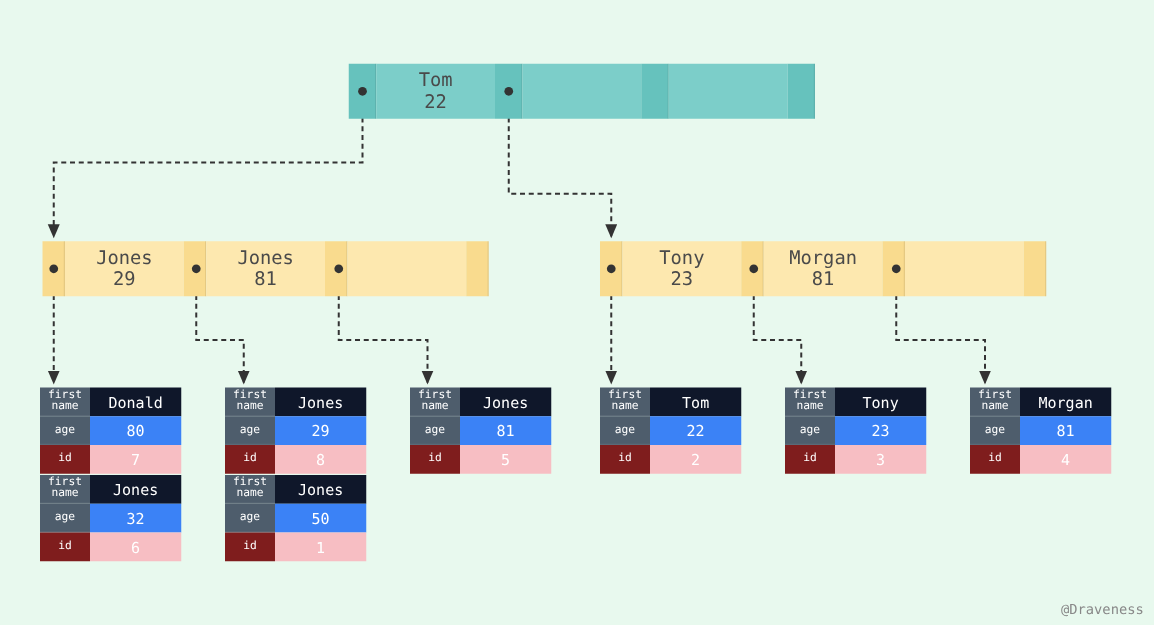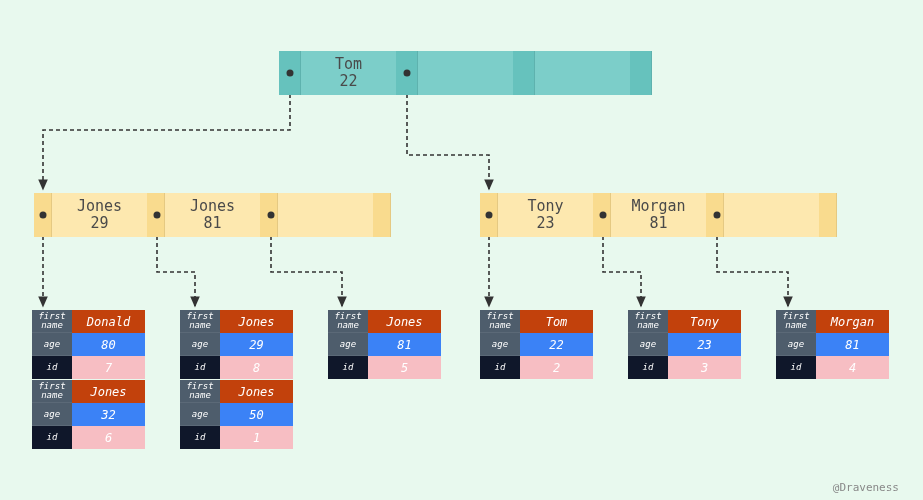--- a/index.html
+++ b/index.html
@@ -27,39 +27,39 @@
   .node.yellow .ptr { background:#f9db8e; width:18px; }
   .node.yellow .key { background:#fde8af; width:95px; }
   .dot {
     position:absolute; width:7px; height:7px; background:#333; border-radius:50%;
     transform:translate(-50%,-50%);
   }
   .rec {
     position: absolute; width: 113px;
     font-size: 12px; color:#fff;
   }
-  .rec .row { display:flex; height:23px;font-style:italic; }
+  .rec .row { display:flex; height:23px; }
   .rec .lbl {
     width:40px; background:#4e5d6c; display:flex;
     align-items:center; justify-content:center;
     font-size:9px; line-height:1; text-align:center;
   }
   .rec .lbl.tiny { flex-direction:column; }
   .rec .val {
     flex:1; display:flex; align-items:center; justify-content:center;
     font-size:12px;
   }
-  .rec .r-name .val { background:#c2410c; }
+  .rec .r-name .val { background:#0f172a; }
   .rec .r-age  .val { background:#3b82f6; }
   .rec .r-id        { color:#fff; }
-  .rec .r-id .lbl   { background:#0f172a; }
+  .rec .r-id .lbl   { background:#7f1d1d; }
   .rec .r-id .val   { background:#f7bec3; }
   .r-name .lbl, .r-age .lbl { border-bottom:1px solid rgba(255,255,255,.08);}
   .credit {
-    position:absolute; right:24px; bottom:6px;
+    position:absolute; right:8px; bottom:6px;
     font-size:11px; color:#888;
   }
 </style>
 </head>
 <body>
 
 <svg class="arrows">
   <defs>
     <marker id="ah" markerWidth="8" markerHeight="8" refX="6" refY="3" orient="auto">
       <path d="M0,0 L7,3 L0,6 Z" fill="#333"></path>

